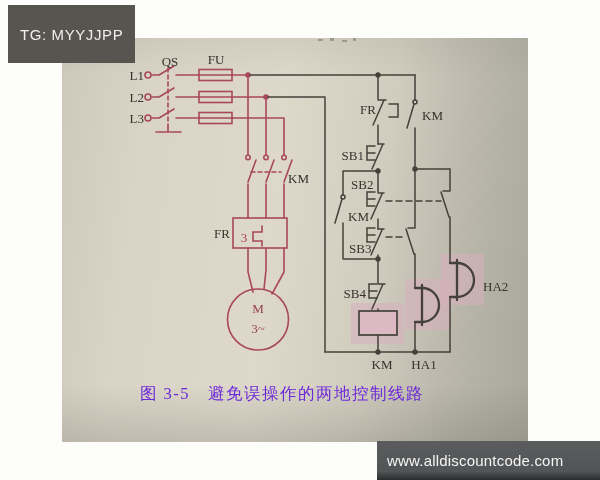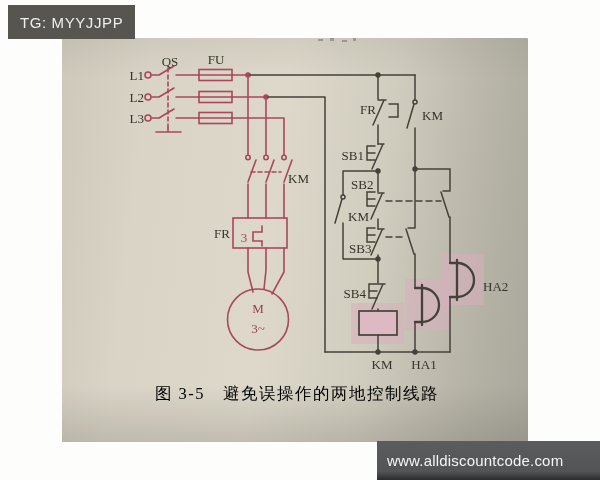--- a/index.html
+++ b/index.html
@@ -14,36 +14,36 @@
     position:absolute;left:62px;top:38px;width:466px;height:404px;
     background:
       linear-gradient(180deg, rgba(110,108,98,0.10) 0%, rgba(0,0,0,0) 10%, rgba(0,0,0,0) 86%, rgba(95,93,84,0.22) 100%),
       linear-gradient(97deg, #cdc8ba 0%, #d9d4c6 18%, #ddd8ca 45%, #d0ccbe 66%, #b4b1a5 88%, #a9a79b 100%);
     border-radius:1px;
   }
   
   .tag-badge{
     position:absolute;left:8px;top:5px;height:26px;
     background:#565550;color:#f0efed;
-    display:flex;align-items:center;padding:4px 12px;
+    display:flex;align-items:center;padding:16px 12px;
     font-size:15px;letter-spacing:.6px;
   }
   
   .wm-bar{
     position:absolute;left:377px;top:441px;width:269px;height:39px;
     background:linear-gradient(180deg,#5a5c5e 0%, #525456 78%, #2b2c2d 100%);
     color:#f5f5f5;display:flex;align-items:center;
     padding-left:10px;box-sizing:border-box;
     font-size:15px;letter-spacing:.2px;
   }
   .caption{
     position:absolute;left:62px;top:383px;width:440px;
     text-align:center;
     font-family:"Liberation Serif","DejaVu Serif",serif;
-    font-size:16.5px;color:#000000;letter-spacing:1.5px;padding-left:15px;
+    font-size:16.5px;color:#6d28d9;letter-spacing:1.5px;
   }
   svg{position:absolute;left:0;top:0;}
   svg .p{stroke:var(--c-power_line,#a8485a);fill:none;stroke-width:1.6;stroke-linecap:round;}
   svg .pf{fill:var(--c-power_line,#a8485a);stroke:none;}
   svg .c{stroke:var(--c-control_line,#44413a);fill:none;stroke-width:1.5;stroke-linecap:round;}
   svg .cf{fill:var(--c-control_line,#44413a);stroke:none;}
   svg .bell{stroke:var(--c-control_line,#44413a);fill:none;stroke-width:2.3;stroke-linecap:round;}
   svg .dash{stroke-dasharray:6 4;}
   svg .qdash{stroke-dasharray:4 3;}
   svg .hl{fill:var(--c-highlight,#d9aebd);opacity:.55;stroke:none;}

